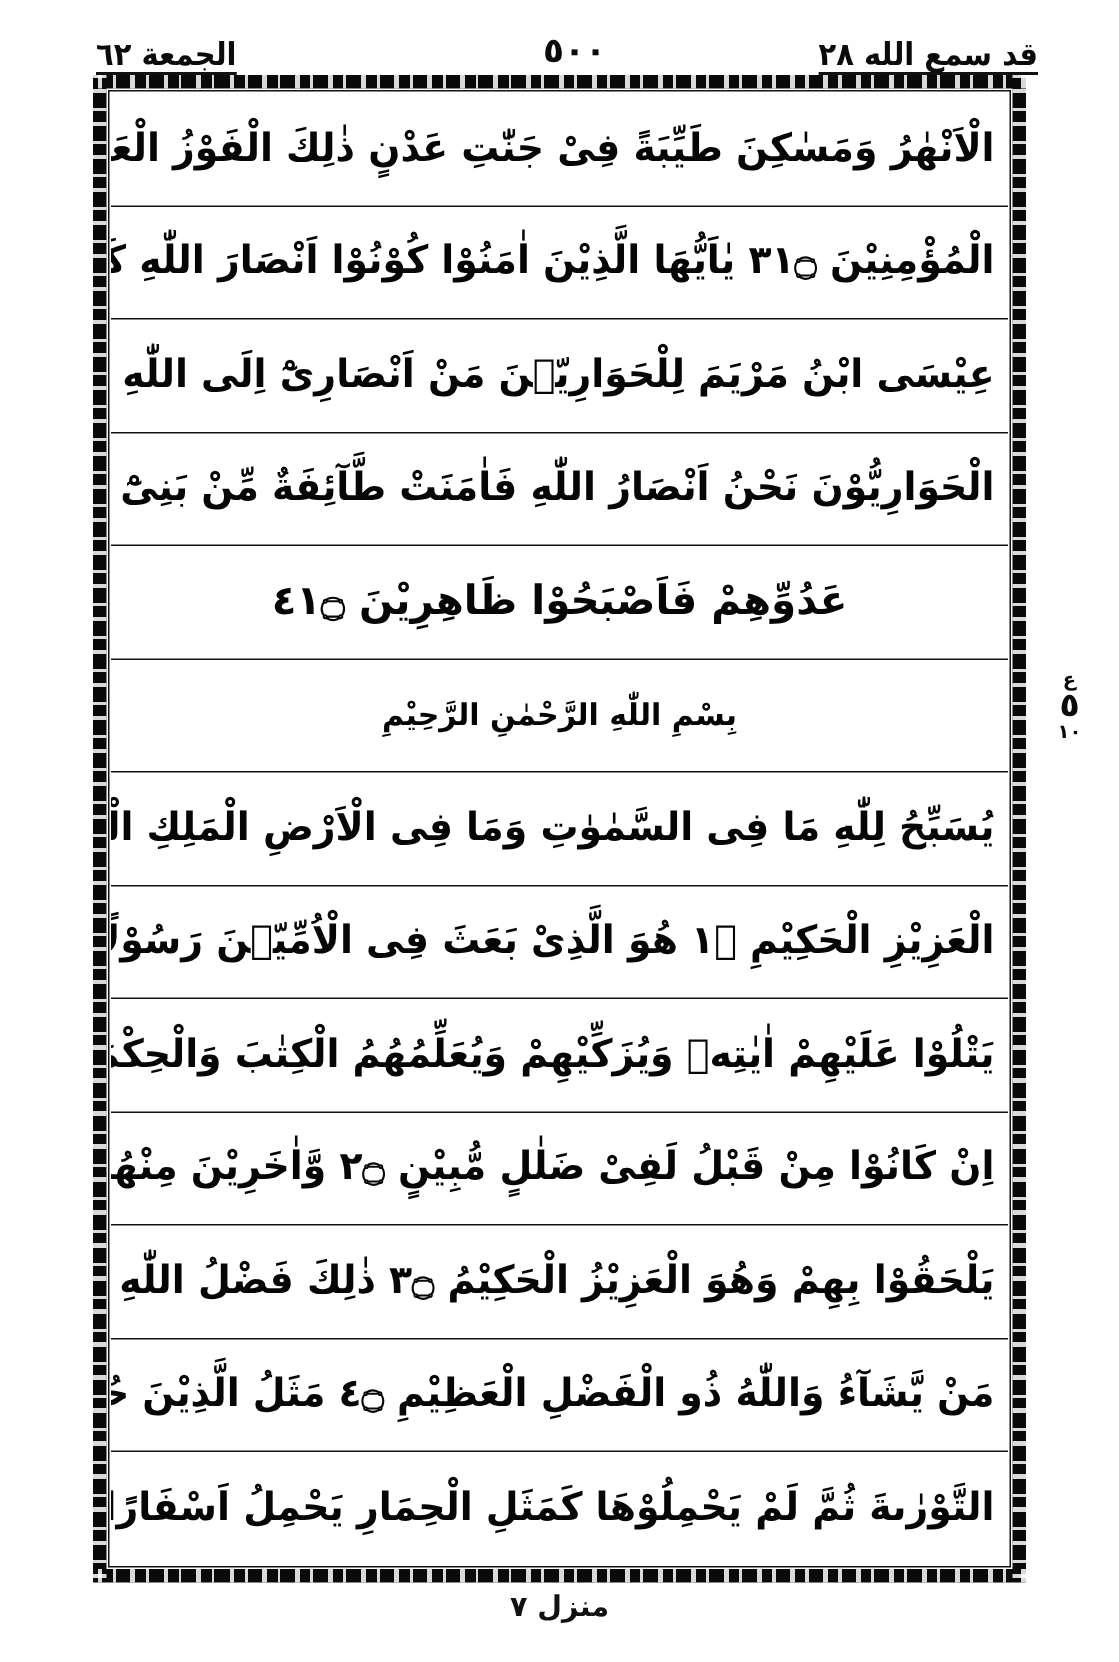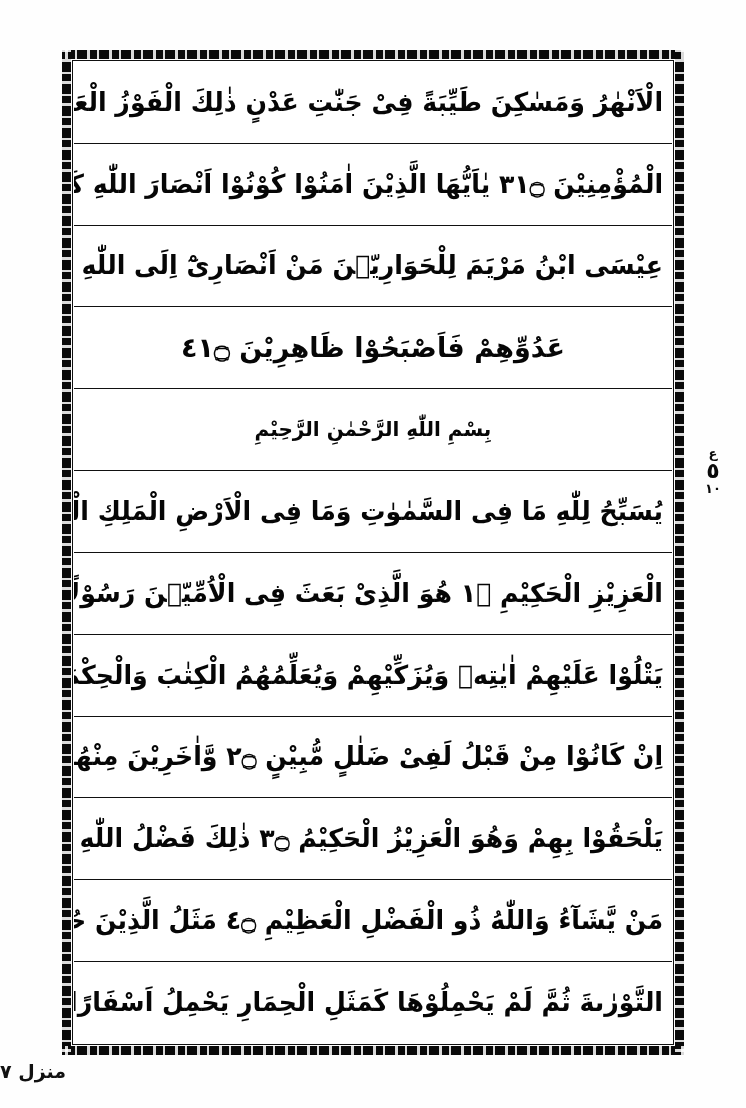--- a/index.html
+++ b/index.html
@@ -195,36 +195,41 @@
   }
   .ruku .r-top { font-size: 13px; }
   .ruku .r-mid { font-size: 22px; }
   .ruku .r-bot { font-size: 13px; }
 
   
   .footer {
     position: absolute;
     left: 0; right: 0;
     top: 1060px;
-    text-align: left;
+    text-align: center;
   }
   .footer .fnote {
     display: inline-block;
     direction: rtl;
     font-size: 19px;
     font-weight: bold;
     color: #111;
     font-family: "DejaVu Sans", sans-serif;
   }
 </style>
 </head>
 <body>
 
 <div class="page">
 
+  <div class="header">
+    <div class="hdr-item hdr-left">الجمعة ٦٢</div>
+    <div class="hdr-item hdr-center">٥٠٠</div>
+    <div class="hdr-item hdr-right">قد سمع الله ٢٨</div>
+  </div>
 
   <div class="frame">
     <div class="frame-side left"></div>
     <div class="frame-side right"></div>
     <div class="inner-rule"></div>
 
     <div class="lines">
 
       <div class="aline full">
         <div class="atext">الْاَنْهٰرُ وَمَسٰكِنَ طَيِّبَةً فِىْ جَنّٰتِ عَدْنٍ ذٰلِكَ الْفَوْزُ الْعَظِيْمُ ۝١٢</div>
@@ -232,20 +237,23 @@
 
 
       <div class="aline full">
         <div class="atext">الْمُؤْمِنِيْنَ ۝١٣ يٰاَيُّهَا الَّذِيْنَ اٰمَنُوْا كُوْنُوْا اَنْصَارَ اللّٰهِ كَمَا قَالَ</div>
       </div>
 
       <div class="aline full">
         <div class="atext">عِيْسَى ابْنُ مَرْيَمَ لِلْحَوَارِيّٖنَ مَنْ اَنْصَارِىْٓ اِلَى اللّٰهِ قَالَ</div>
       </div>
 
+      <div class="aline full">
+        <div class="atext">الْحَوَارِيُّوْنَ نَحْنُ اَنْصَارُ اللّٰهِ فَاٰمَنَتْ طَّآئِفَةٌ مِّنْ بَنِىْٓ</div>
+      </div>
 
 
       <div class="aline center">
         <div class="atext">عَدُوِّهِمْ فَاَصْبَحُوْا ظَاهِرِيْنَ ۝١٤</div>
       </div>
 
 
       <div class="aline basmala">
         <div class="atext">بِسْمِ اللّٰهِ الرَّحْمٰنِ الرَّحِيْمِ</div>
       </div>

